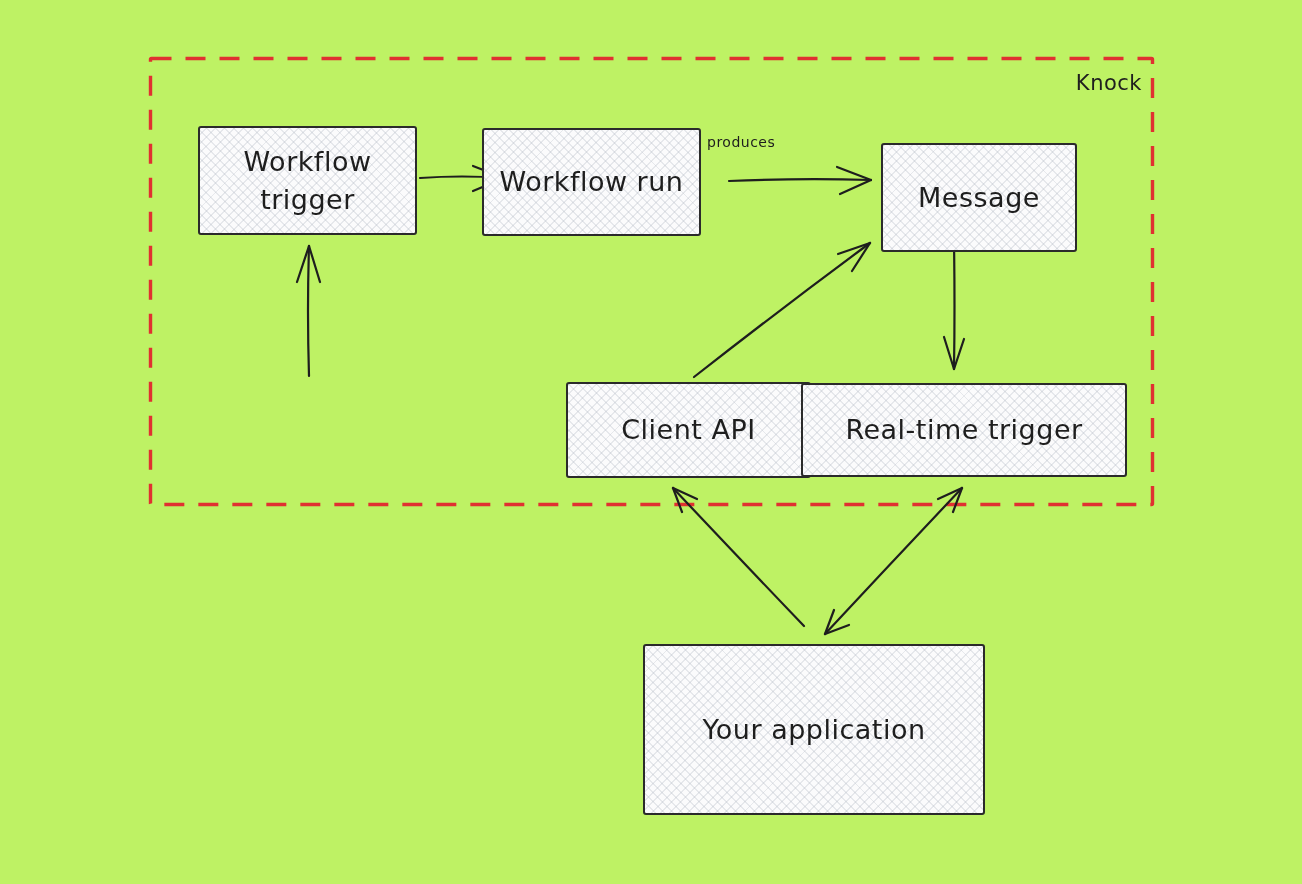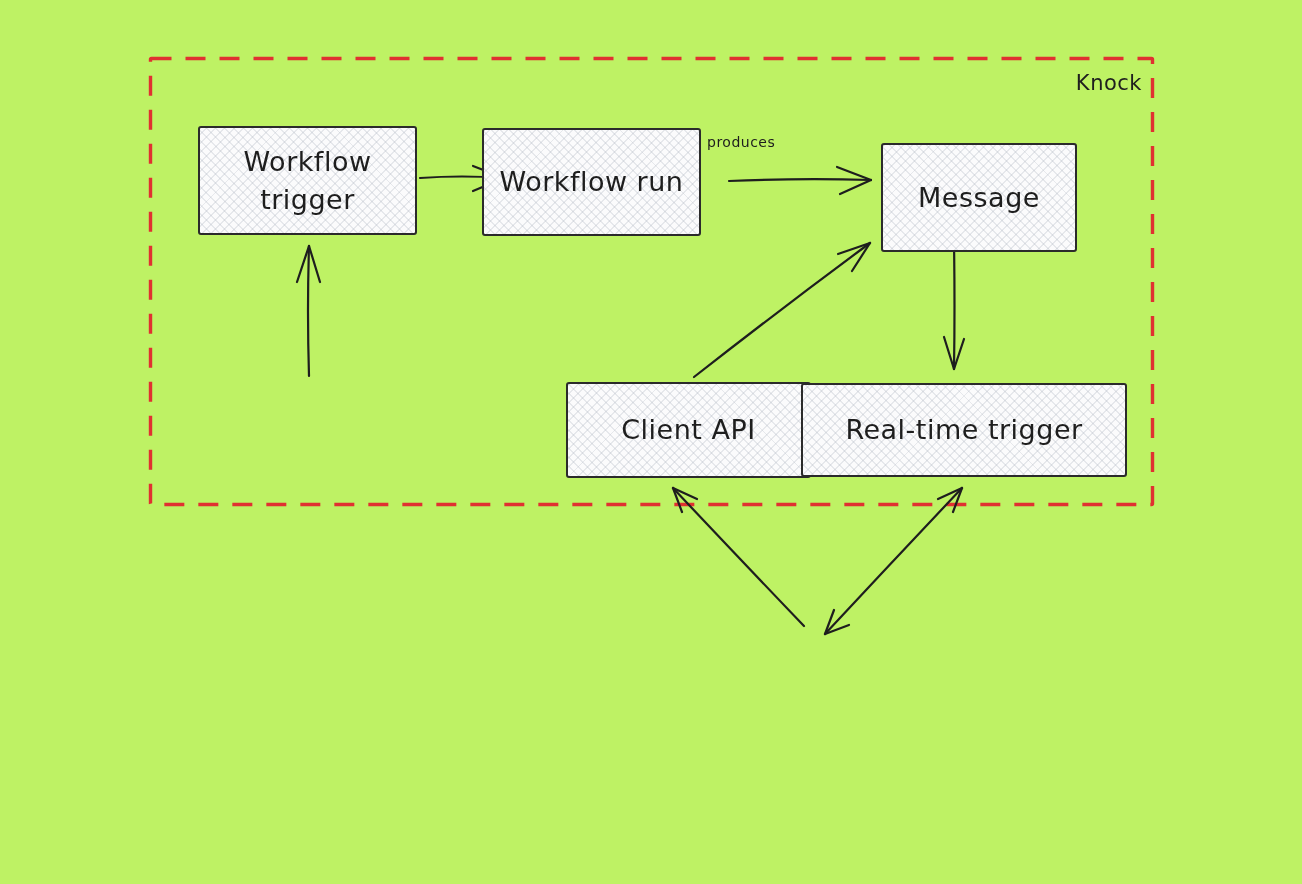--- a/index.html
+++ b/index.html
@@ -145,14 +145,17 @@
 
 
   <div class="node" style="left:526px; top:382px; width:245px; height:96px;margin-left:40px;">
     <span>Client API</span>
   </div>
 
   <div class="node" style="left:801px; top:383px; width:326px; height:94px;">
     <span>Real-time trigger</span>
   </div>
 
+  <div class="node" style="left:643px; top:644px; width:342px; height:171px;">
+    <span>Your application</span>
+  </div>
 
 </div>
 
 </body></html>

